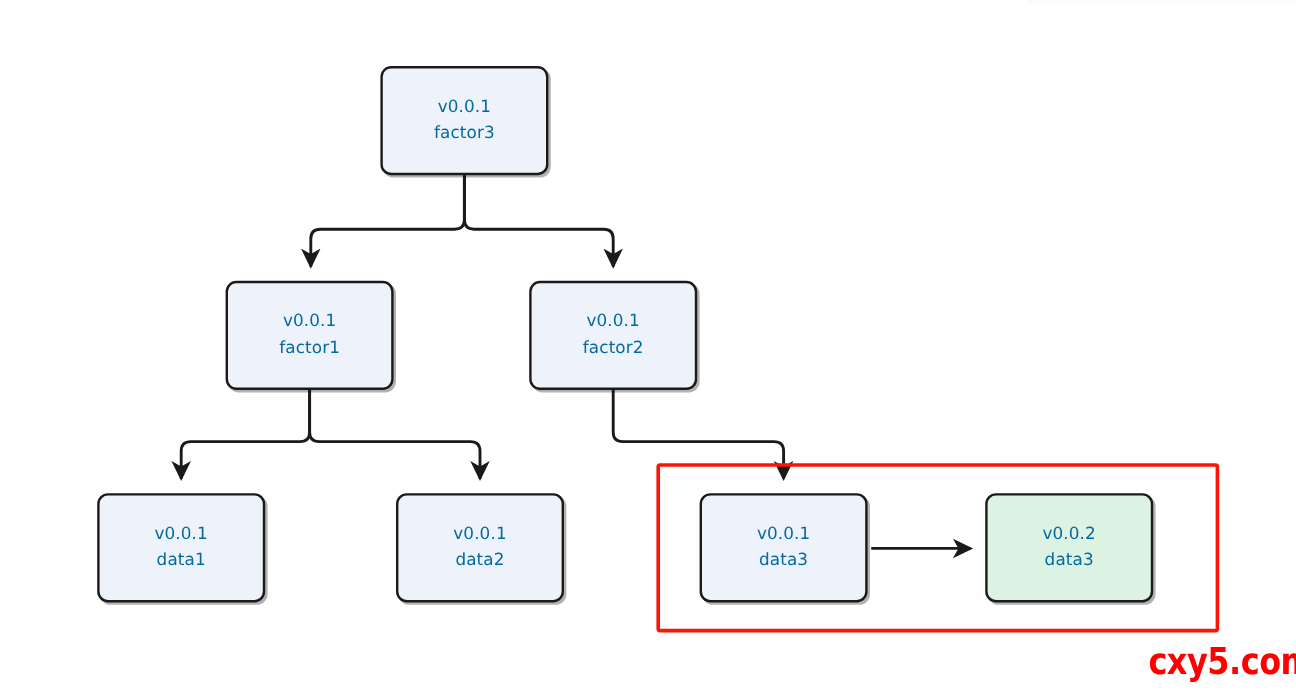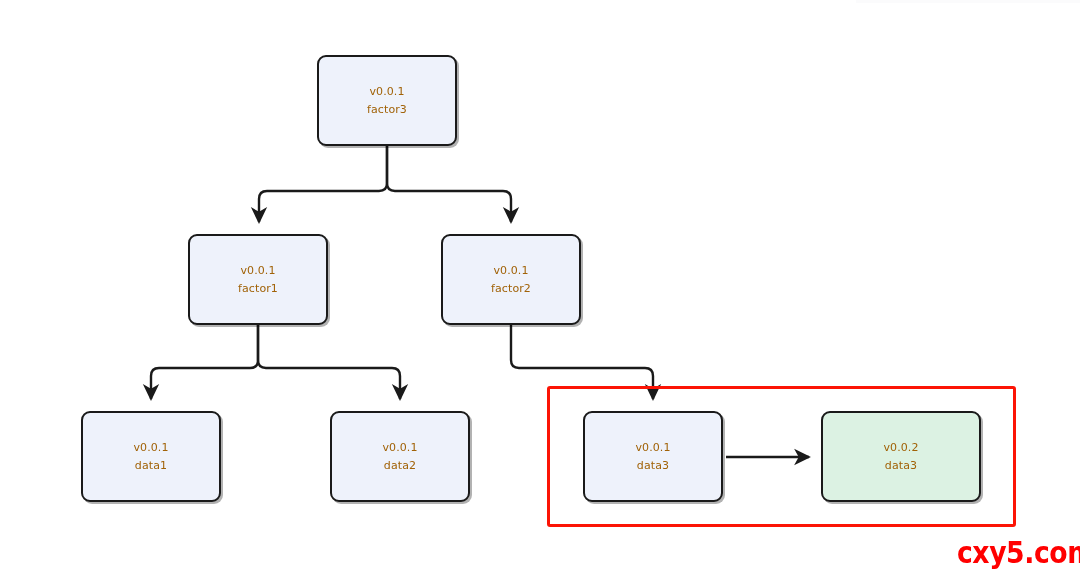--- a/index.html
+++ b/index.html
@@ -26,22 +26,22 @@
   }
   .node {
     position: absolute;
     box-sizing: border-box;
     border: 2.4px solid #1a1a1a;
     border-radius: 9px;
     display: flex;
     flex-direction: column;
     align-items: center;
     justify-content: center;
-    color: #a16207;
-    font-size: 11px;
+    color: #0369a1;
+    font-size: 14px;
     line-height: 1.55;
     letter-spacing: 0.1px;
     box-shadow: 2px 2px 0 rgba(0,0,0,0.30);
   }
   .node-fill-blue { background: #eef2fb; }
   .node-fill-green { background: #dcf2e3; }
   .node .line { white-space: nowrap; }
   .group-box {
     position: absolute;
     box-sizing: border-box;
@@ -117,20 +117,20 @@
   <div class="node node-fill-blue" style="left:330px; top:411px; width:140px; height:91px;">
     <span class="line">v0.0.1</span>
     <span class="line">data2</span>
   </div>
 
   <div class="node node-fill-blue" style="left:583px; top:411px; width:140px; height:91px;">
     <span class="line">v0.0.1</span>
     <span class="line">data3</span>
   </div>
 
-  <div class="node node-fill-green" style="left:821px; top:411px; width:160px; height:91px;">
+  <div class="node node-fill-green" style="left:821px; top:411px; width:140px; height:91px;">
     <span class="line">v0.0.2</span>
     <span class="line">data3</span>
   </div>
 
   <div class="watermark" style="left:957px; top:534px;">cxy5.com</div>
 
 </div>
 
 </body></html>

